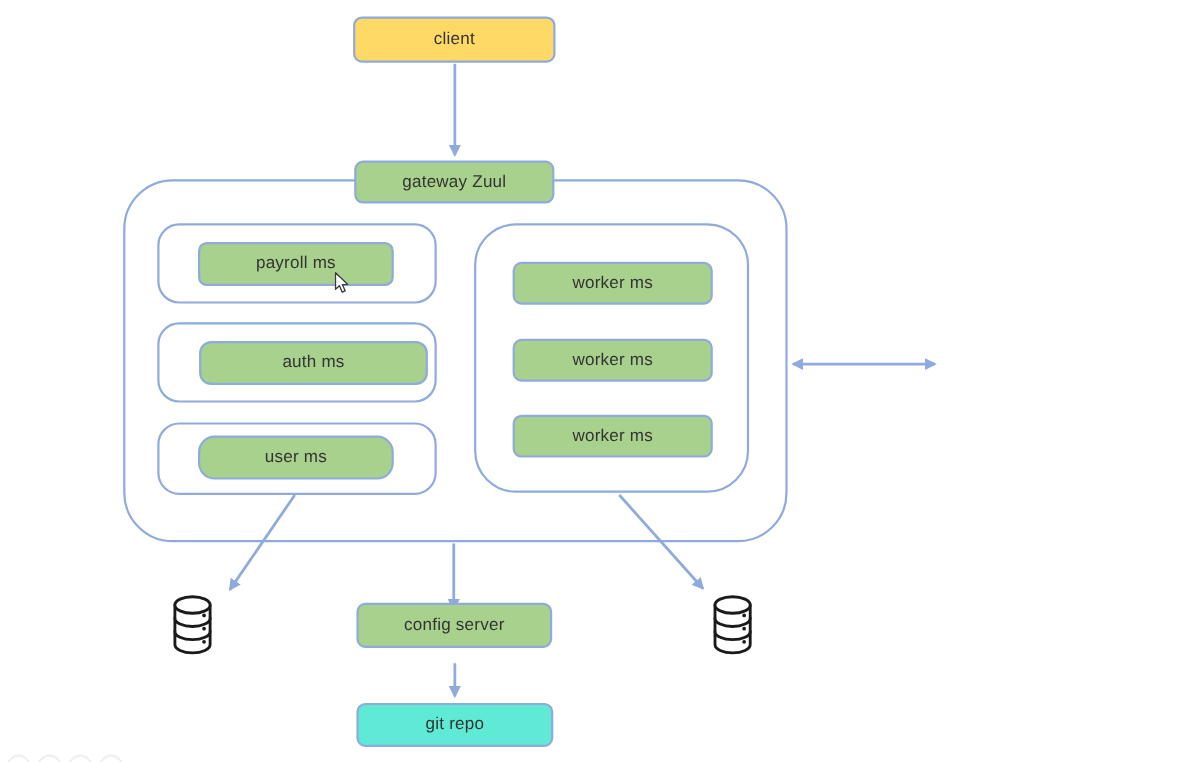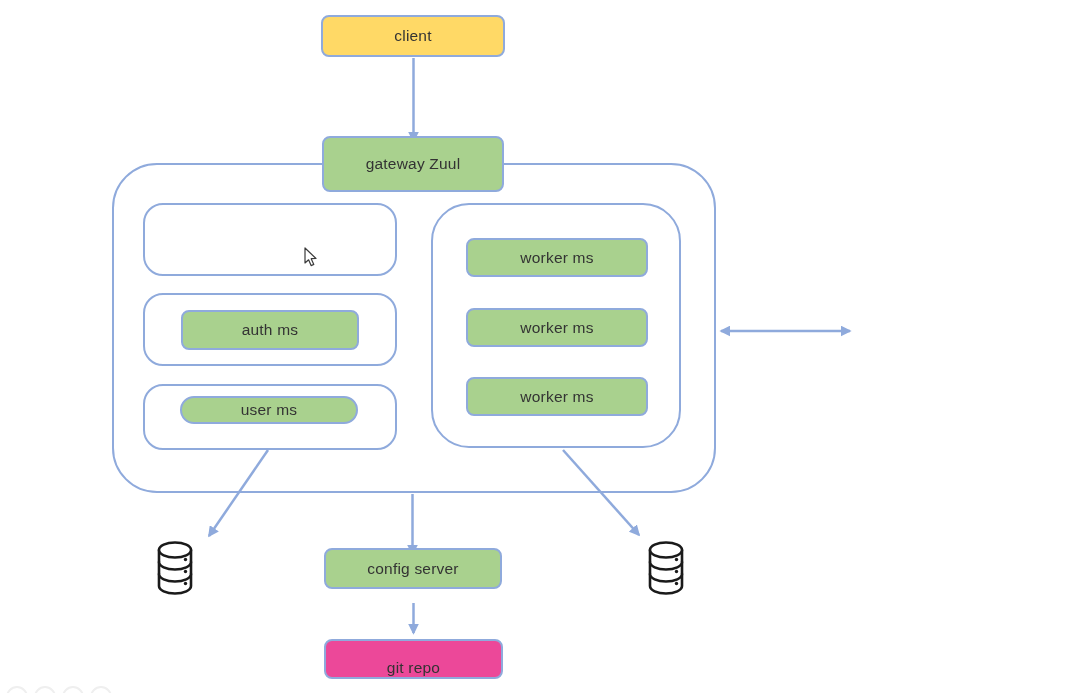--- a/index.html
+++ b/index.html
@@ -7,21 +7,21 @@
     position:relative; width:1075px; height:693px; background:#ffffff;
     overflow:hidden; font-family:"Liberation Sans", sans-serif;
   }
   .node {
     position:absolute; display:flex; align-items:center; justify-content:center;
     border:2.5px solid #8FAADC; border-radius:8px; box-sizing:border-box;
     font-size:15.5px; color:#333333; z-index:3; letter-spacing:0.2px;
   }
   .yellow { background:#FFD966; }
   .green  { background:#A9D18E; }
-  .gray   { background:#ec4899;align-items:flex-end; }
+  .gray   { background:#5eead4; }
   .container-box {
     position:absolute; border:2px solid #8FAADC; background:transparent;
     box-sizing:border-box; z-index:1;
   }
   .arrow-layer { position:absolute; left:0; top:0; z-index:2; pointer-events:none; }
   .icon-abs { position:absolute; z-index:4; }
   .cursor-abs { position:absolute; z-index:5; }
   .faint-circle {
     position:absolute; width:22px; height:22px; border:2px solid #efefef;
     border-radius:50%; background:transparent; z-index:0; box-sizing:border-box;
@@ -53,30 +53,33 @@
       <line x1="412.5" y1="494" x2="412.5" y2="554" marker-end="url(#ah)"></line>
       <line x1="563" y1="450" x2="639" y2="535" marker-end="url(#ah)"></line>
       <line x1="413.5" y1="603" x2="413.5" y2="633" marker-end="url(#ah)"></line>
     </g>
   </svg>
 
   <div class="node yellow" style="left:321px; top:15px; width:184px; height:42px;">
     <span>client</span>
   </div>
 
-  <div class="node green" style="left:322px; top:136px; width:182px; height:56px;">
+  <div class="node green" style="left:322px; top:146px; width:182px; height:39px;">
     <span>gateway Zuul</span>
   </div>
 
+  <div class="node green" style="left:180px; top:220px; width:178px; height:40px;">
+    <span>payroll ms</span>
+  </div>
 
-  <div class="node green" style="left:181px; top:310px; width:178px; height:40px;">
+  <div class="node green" style="left:181px; top:310px; width:208px; height:40px;border-radius:11px;">
     <span>auth ms</span>
   </div>
 
-  <div class="node green" style="left:180px; top:396px; width:178px; height:28px;border-radius:15px;">
+  <div class="node green" style="left:180px; top:396px; width:178px; height:40px;border-radius:15px;">
     <span>user ms</span>
   </div>
 
   <div class="node green" style="left:466px; top:238px; width:182px; height:39px;">
     <span>worker ms</span>
   </div>
 
   <div class="node green" style="left:466px; top:308px; width:182px; height:39px;">
     <span>worker ms</span>
   </div>

